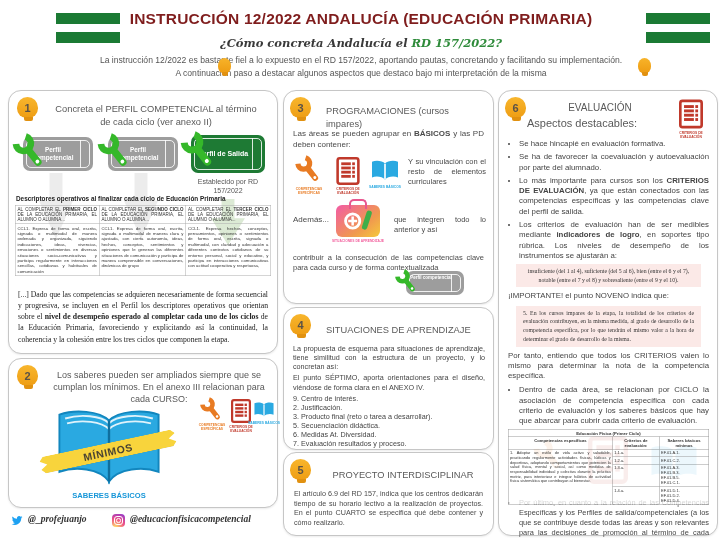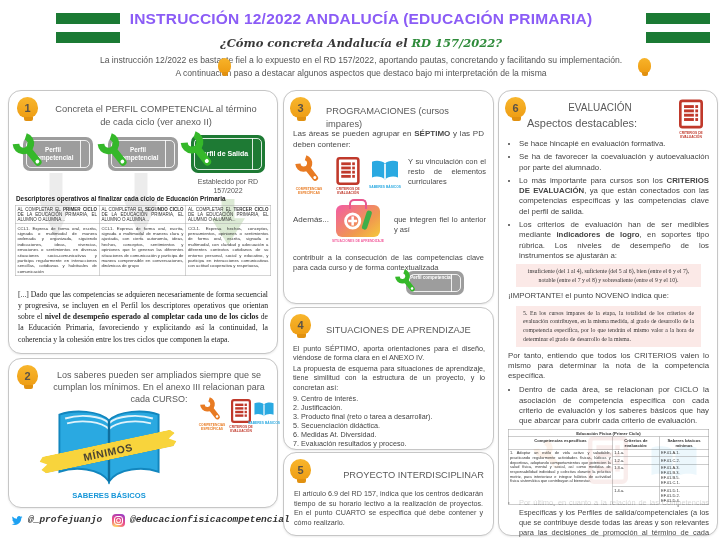--- a/index.html
+++ b/index.html
@@ -2,21 +2,21 @@
 <html><head>
 <meta charset="utf-8">
 <style>
   html,body{margin:0;padding:0;}
   .page{position:relative;width:722px;height:538px;background:#ffffff;overflow:hidden;
         font-family:"Liberation Sans",sans-serif;color:#4a4a4a;}
   .abs{position:absolute;}
   
   .flagbar{position:absolute;width:64px;height:11px;background:#1b7a34;}
   .h-title{position:absolute;left:0;right:0;top:10px;text-align:center;font-size:15.5px;
-           font-weight:bold;color:#8b5cf6;letter-spacing:.2px;}
+           font-weight:bold;color:#7f1d1d;letter-spacing:.2px;}
   .h-sub{position:absolute;left:0;right:0;top:36px;text-align:center;font-size:11.5px;
          font-family:"DejaVu Serif",serif;font-style:italic;font-weight:bold;color:#3a3a3a;}
   .h-sub .rd{color:#2e8b3a;}
   .h-intro{position:absolute;left:0;right:0;text-align:center;font-size:8.6px;color:#555;}
   .hbulb{position:absolute;width:13px;}
   .hbulb .g{width:13px;height:15px;background:linear-gradient(#f7b32a,#ee9c12);border-radius:50% 50% 42% 42%;}
   .hbulb .b{width:6px;height:4px;background:#e19110;margin:-1px auto 0;border-radius:0 0 2px 2px;}
   
   .card{position:absolute;background:#fff;border:1.2px solid #c6c6c6;border-radius:13px;
         box-shadow:0 1px 2px rgba(0,0,0,.08);}
@@ -74,21 +74,21 @@
   .twrap{position:relative;height:64px;margin:3px 0 5px 0;}
   .t6{border-collapse:collapse;width:402px;position:relative;z-index:1;}
   .t6 th,.t6 td{border:1px solid #999;padding:2px 3px;vertical-align:top;background:rgba(255,255,255,.78);
         font-size:8px;color:#333;}
   .t6 .ttl{font-size:8.6px;font-weight:bold;text-align:center;}
   .t6 th{font-size:8.4px;font-weight:bold;text-align:center;}
   .t6 .comp{font-size:7.8px;text-align:justify;line-height:1.2;width:52%;}
   .t6 .pre{white-space:pre-line;line-height:1.25;}
   .wm{position:absolute;z-index:0;opacity:.4;}
   
-  .handle{position:absolute;font-family:Liberation Mono, monospace;font-style:italic;font-weight:bold;
+  .handle{position:absolute;font-family:Liberation Serif, serif;font-style:italic;font-weight:bold;
           font-size:9.5px;color:#333;}
   .ig{position:absolute;width:13px;height:13px;border-radius:4px;
       background:radial-gradient(circle at 25% 110%,#fdd36a 10%,#ee4f86 55%,#8f39ce 95%);}
   .ig::before{content:"";position:absolute;inset:1.8px;border:1.2px solid #fff;border-radius:3px;}
   .ig::after{content:"";position:absolute;inset:4.2px;border:1.2px solid #fff;border-radius:50%;}
 </style>
 </head>
 <body>
 
 <svg width="0" height="0" style="position:absolute">
@@ -237,21 +237,21 @@
     <div class="banner" style="left:30px;top:84px;width:138px;height:17px">MÍNIMOS</div>
     <div class="capt2" style="left:42px;top:132px;width:116px">SABERES BÁSICOS</div>
   </div>
 
   <div class="card" style="left:283px;top:90px;width:209px;height:212px">
     <div class="bulb" style="left:6px;top:6px">
       <div class="glass">3</div>
         <div class="base"></div>
     </div>
     <div class="sec-title" style="left:42px;top:14px;width:160px">PROGRAMACIONES (cursos impares)</div>
-    <div class="body-txt" style="left:9px;top:38px;width:191px;font-size:8px"><span>Las áreas se pueden agrupar en </span><span class="b">SÉPTIMO</span><span> y las PD deben contener:</span></div>
+    <div class="body-txt" style="left:9px;top:38px;width:191px;font-size:8px"><span>Las áreas se pueden agrupar en </span><span class="b">BÁSICOS</span><span> y las PD deben contener:</span></div>
 
     <svg class="wr" style="left:10px;top:64px;width:30px;height:30px;color:#e87b23">
         <use href="#i-wrench"></use>
       </svg>
     <div class="tl c-or" style="left:2px;top:96px;width:46px">
         <span>COMPETENCIAS ESPECÍFICAS</span>
       </div>
     <svg class="abs" style="left:52px;top:66px;width:24px;height:28px;color:#c0392b">
         <use href="#i-doc"></use>
       </svg>
@@ -271,58 +271,58 @@
     <div class="case" style="left:52px;top:114px;width:44px;height:32px">
       <svg viewBox="0 0 24 18" style="width:100%;height:100%">
         <circle cx="9" cy="9" r="4" fill="none" stroke="#fff" stroke-width="1.6"></circle>
         <path d="M9 6.5 V11.5 M6.5 9 H11.5" stroke="#fff" stroke-width="1.4"></path>
         <rect x="15.5" y="3" width="3" height="11" rx="1.4" fill="#3fae49" transform="rotate(18 17 8.5)"></rect>
       </svg>
     </div>
     <div class="tl c-pk" style="left:40px;top:148px;width:68px">
         <span>SITUACIONES DE APRENDIZAJE</span>
       </div>
-    <div class="body-txt" style="left:110px;top:124px;width:92px">que integren fiel lo anterior y así</div>
+    <div class="body-txt" style="left:110px;top:124px;width:92px">que integren todo lo anterior y así</div>
 
     <div class="body-txt" style="left:9px;top:162px;width:191px">contribuir a la consecución de las competencias clave para cada curso y de forma contextualizada</div>
 
     <div class="ticket" style="left:122px;top:180px;width:58px;height:24px">
       <div class="shrinkwrap" style="inset:0 12px 0 4px">
           <div class="shrink" style="font-size:9px;color:#fff;font-weight:bold;text-align:center;padding-top:7px">Perfil competencial</div>
         </div>
     </div>
     <svg class="wr" style="left:110px;top:178px;width:26px;height:26px;color:#35b82a">
         <use href="#i-wrench"></use>
       </svg>
   </div>
 
   <div class="card" style="left:283px;top:307px;width:209px;height:141px">
     <div class="bulb" style="left:6px;top:6px">
       <div class="glass">4</div>
         <div class="base"></div>
     </div>
     <div class="sec-title" style="left:42px;top:16px;width:165px">SITUACIONES DE APRENDIZAJE</div>
     <div class="abs" style="left:9px;top:36px;width:192px;font-size:7.2px;line-height:1.27;color:#444">
+      <div style="margin-bottom:2px;text-align:justify">La propuesta de esquema para situaciones de aprendizaje, tiene similitud con la estructura de un proyecto, y lo concretan así:</div>
       <div style="margin-bottom:2px;text-align:justify">El punto SÉPTIMO, aporta orientaciones para el diseño, viéndose de forma clara en el ANEXO IV.</div>
-      <div style="margin-bottom:2px;text-align:justify">La propuesta de esquema para situaciones de aprendizaje, tiene similitud con la estructura de un proyecto, y lo concretan así:</div>
       <div>9. Centro de interés.</div>
       <div>2. Justificación.</div>
       <div>3. Producto final (reto o tarea a desarrollar).</div>
       <div>5. Secuenciación didáctica.</div>
       <div>6. Medidas At. Diversidad.</div>
       <div>7. Evaluación resultados y proceso.</div>
     </div>
   </div>
 
   <div class="card" style="left:283px;top:452px;width:209px;height:82px">
     <div class="bulb" style="left:6px;top:6px">
       <div class="glass">5</div>
         <div class="base"></div>
     </div>
-    <div class="sec-title" style="left:38px;top:16px;width:162px;text-align:right">PROYECTO INTERDISCIPLINAR</div>
+    <div class="sec-title" style="left:38px;top:16px;width:162px;text-align:center">PROYECTO INTERDISCIPLINAR</div>
     <div class="body-txt" style="left:10px;top:36px;width:189px;font-size:7.2px">El artículo 6.9 del RD 157, indica que los centros dedicarán tiempo de su horario lectivo a la realización de proyectos. En el punto CUARTO se especifica qué debe contener y cómo realizarlo.</div>
   </div>
 
   <div class="card" style="left:498px;top:90px;width:218px;height:444px">
     <div class="bulb" style="left:6px;top:6px">
       <div class="glass">6</div>
         <div class="base"></div>
     </div>
     <div class="sec-title" style="left:40px;top:10px;width:122px;text-align:center;font-size:10px">EVALUACIÓN</div>
     <div class="sec-title" style="left:28px;top:25px;width:140px;font-size:11px">Aspectos destacables:</div>

